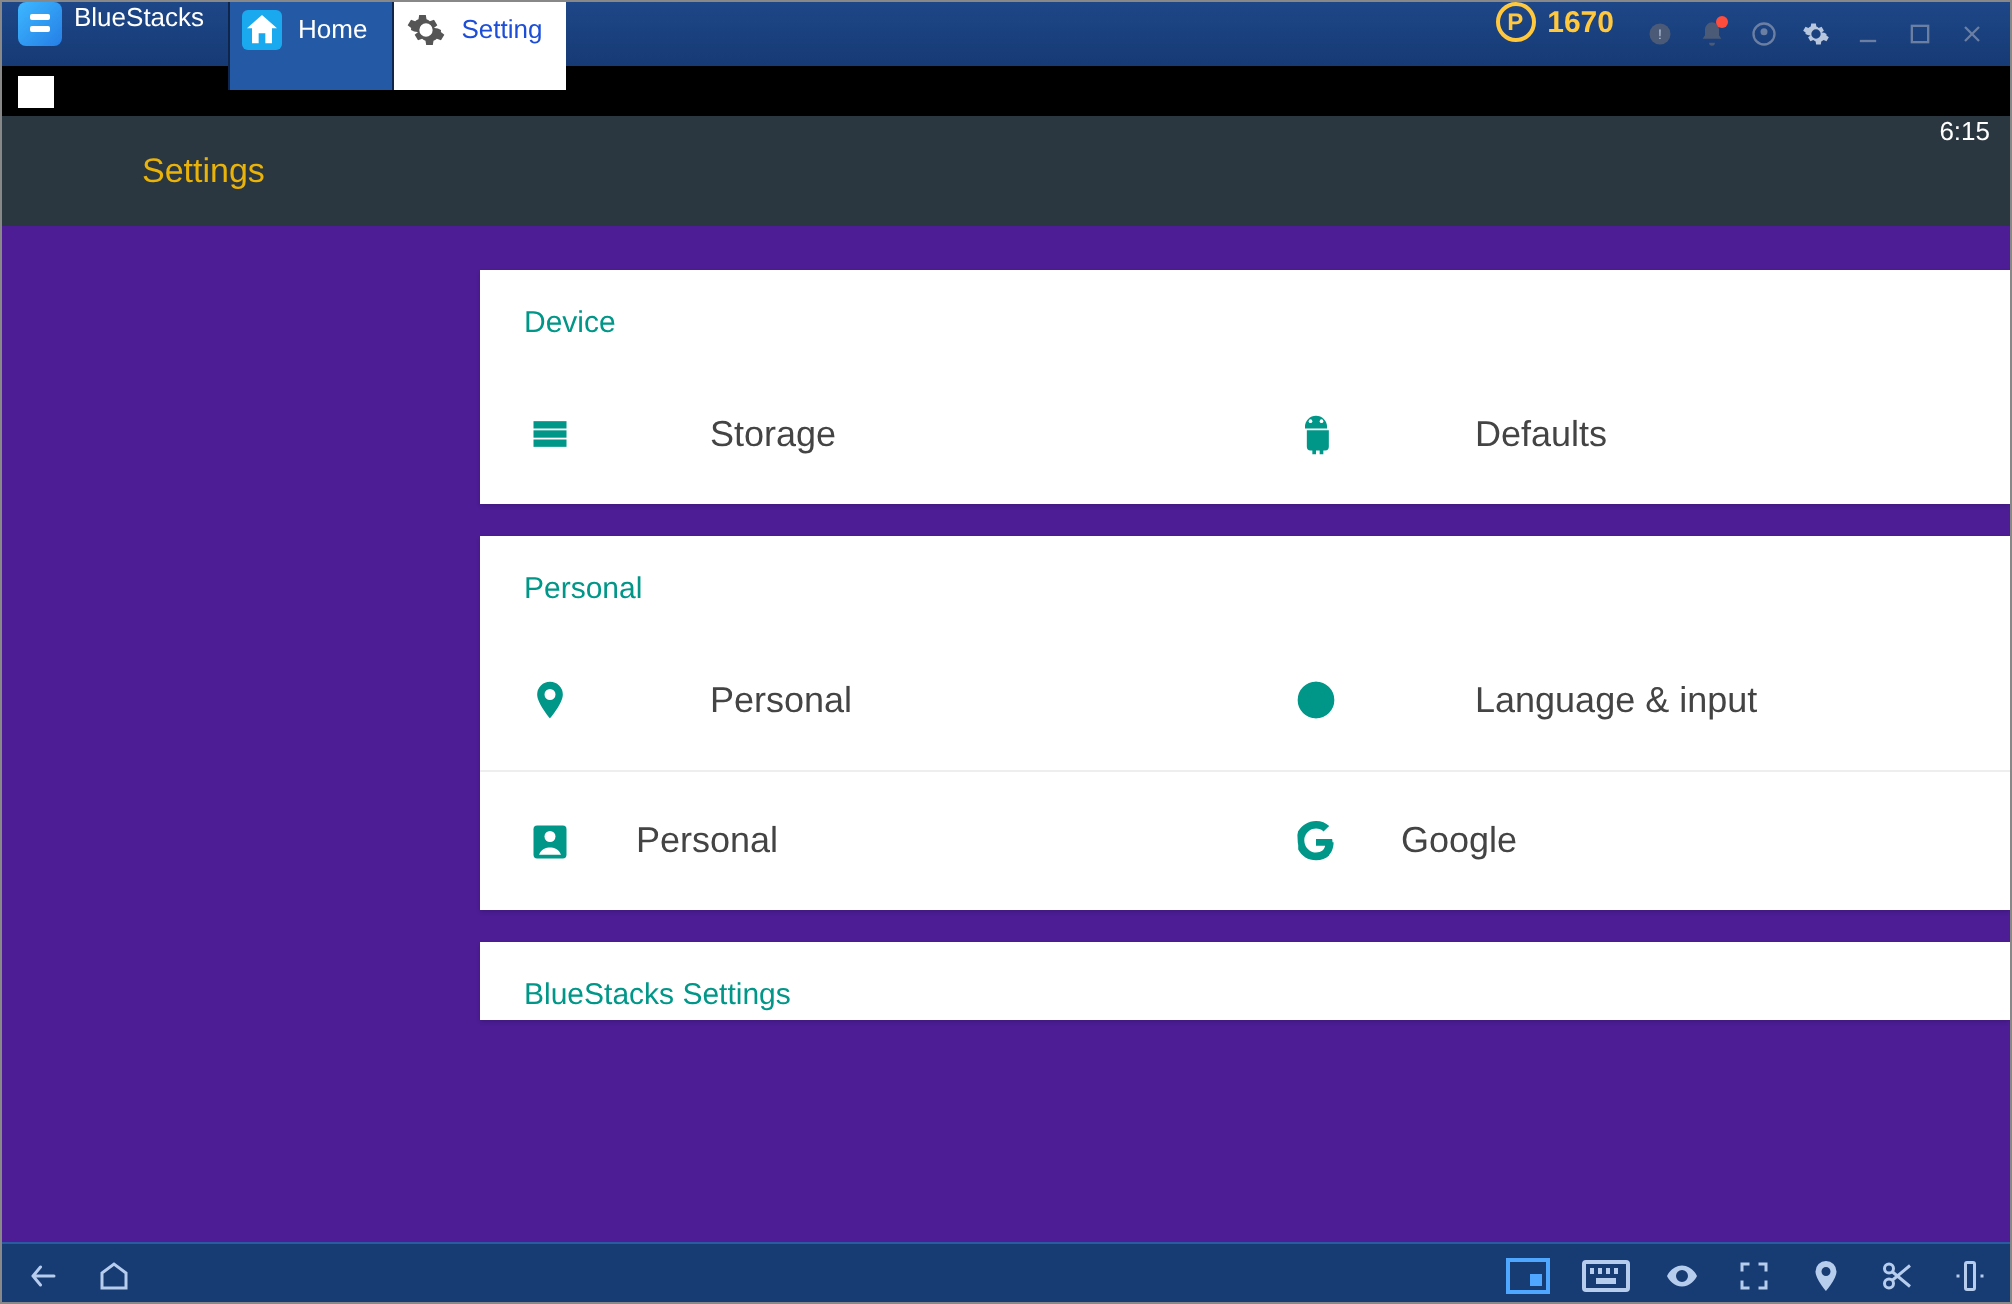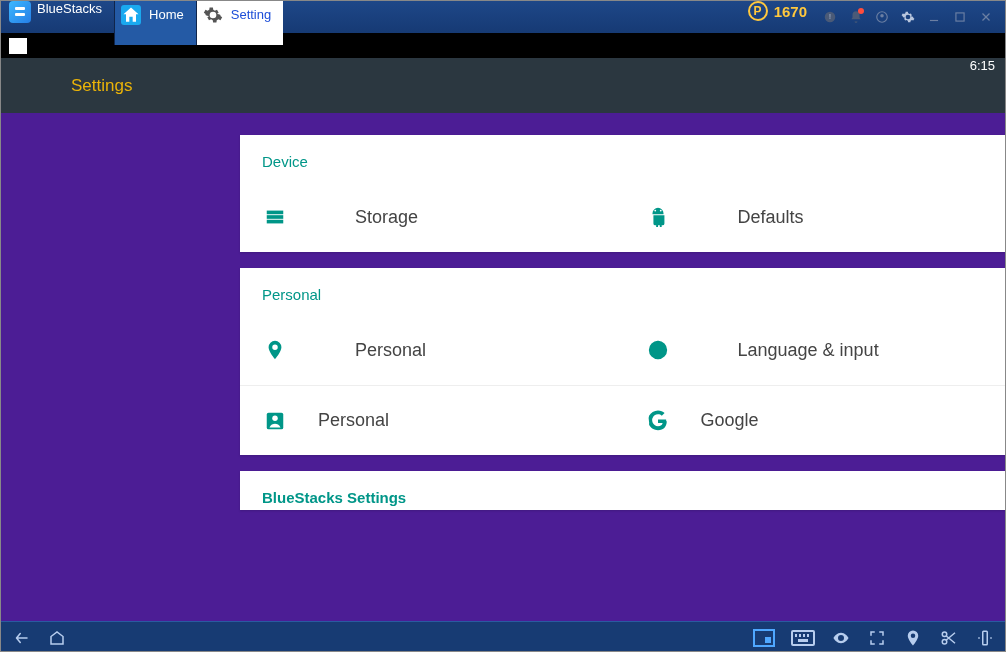--- a/index.html
+++ b/index.html
@@ -143,21 +143,21 @@
     width:30px;
     display:flex; justify-content:center;
     color:#009688;
     margin-right: 28px;
   }
   .item-icon svg { width:22px; height:22px; fill:currentColor; }
   .item-label {
     font-size:18px;
     color:#444;
   }
-  .card-cut .card-header { padding-bottom:4px;font-weight:bold; }
+  .card-cut .card-header { padding-bottom:4px; }
 
   
   .navbar {
     height: 32px;
     background: #173b73;
     border-top: 1px solid #2a5aa0;
     display:flex;
     align-items:center;
     padding: 0 10px;
   }

